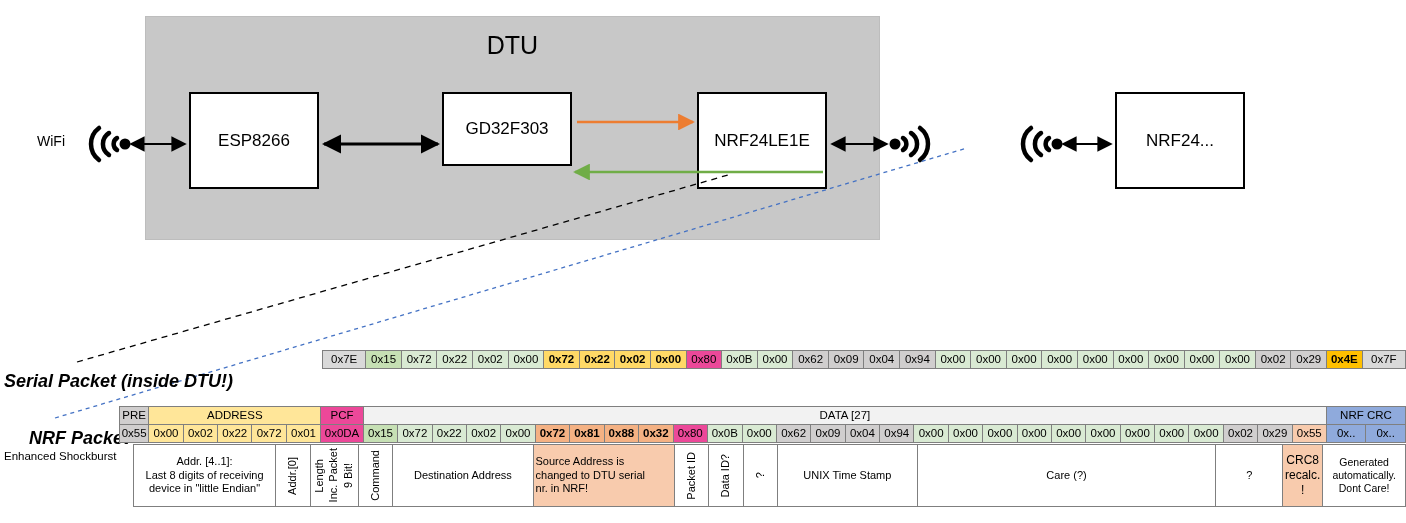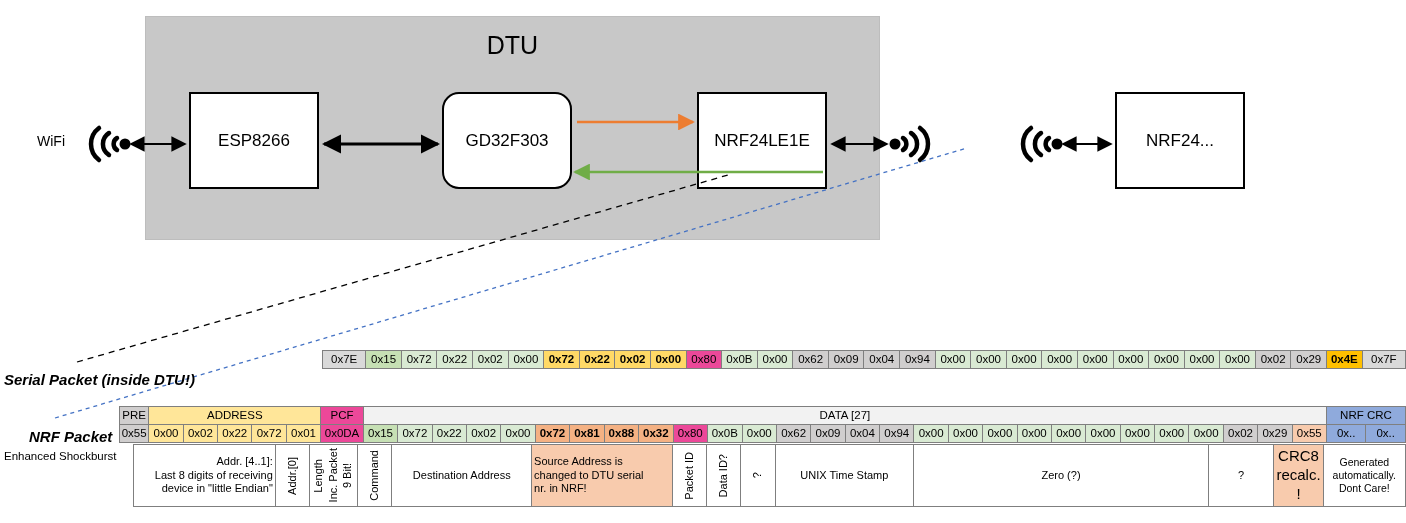--- a/index.html
+++ b/index.html
@@ -37,21 +37,21 @@
     position:absolute; font-size:14px; color:#000;
   }
 
   .arrow-svg { position:absolute; left:0; top:0; width:1406px; height:523px; pointer-events:none; overflow:visible; }
 
   
   #packets { position:absolute; left:0; top:340px; width:1406px; height:183px; }
 
   .row-label {
     position:absolute;
-    font-size:15px;
+    font-size:18px;
     font-weight:bold;
     font-style:italic;
     white-space:nowrap;
     color:#000;
   }
   .row-label.plain { font-weight:normal; font-style:normal; font-size:11.5px; }
 
   table.pk {
     position:absolute;
     border-collapse:collapse;
@@ -112,21 +112,21 @@
 <div id="block-diagram">
 
   <div class="enclosure" style="left:130px; top:16px; width:735px; height:224px;">
     <div class="enclosure-title">DTU</div>
   </div>
 
 
   <div class="chip" style="left:174px; top:92px; width:130px; height:97px;">
     <span>ESP8266</span>
   </div>
-  <div class="chip" style="left:427px; top:92px; width:130px; height:97px;border-radius:17px;">
+  <div class="chip" style="left:427px; top:92px; width:130px; height:74px;">
     <span>GD32F303</span>
   </div>
   <div class="chip" style="left:682px; top:92px; width:130px; height:97px;">
     <span>NRF24LE1E</span>
   </div>
   <div class="chip" style="left:1100px; top:92px; width:130px; height:97px;">
     <span>NRF24...</span>
   </div>
 
   <div class="wifi-label" style="left:22px; top:133px;">WiFi</div>
@@ -273,21 +273,21 @@
           <td class="f-salmonl" style="width: 36px;">0x55</td>
           <td class="f-blue2 hdr-left" style="width: 42px;">0x..</td>
           <td class="f-blue2 hdr-left" style="width: 42px;">0x..</td>
         </tr>
       </tbody>
     </table>
 
   <table class="pk ann" id="ann-table" style="left:133px; top:104px;">
       <tbody>
         <tr>
-          <td class="ann-left" style="width: 144px; height: 62px; text-align: right;">Addr. [4..1]:<br>Last 8 digits of receiving<br>device in "little Endian"</td>
+          <td class="ann-left" style="width: 144px; height: 62px; text-align: center;">Addr. [4..1]:<br>Last 8 digits of receiving<br>device in "little Endian"</td>
           <td style="width: 36px; height: 62px;">
             <div class="vstack">
               <span class="vert">Addr.[0]</span>
             </div>
           </td>
           <td style="width: 44px; height: 62px;">
             <div class="vstack">
               <span class="vert">9 Bit!</span>
               <span class="vert">Inc. Packet</span>
               <span class="vert">Length</span>
@@ -309,20 +309,20 @@
             <div class="vstack">
               <span class="vert">Data ID?</span>
             </div>
           </td>
           <td style="width: 36px; height: 62px;">
             <div class="vstack">
               <span class="vert">?</span>
             </div>
           </td>
           <td style="width: 144px; height: 62px;">UNIX Time Stamp</td>
-          <td style="width: 324px; height: 62px;">Zero (?)</td>
+          <td style="width: 324px; height: 62px;">Care (?)</td>
           <td style="width: 72px; height: 62px;">?</td>
-          <td style="width: 28px; height: 62px; background: rgb(248, 203, 173); font-size: 15px;">CRC8<br>recalc.<br>!</td>
+          <td style="width: 28px; height: 62px; background: rgb(248, 203, 173); font-size: 12px;">CRC8<br>recalc.<br>!</td>
           <td style="width: 84px; height: 62px; font-size: 10.5px;">Generated<br>automatically.<br>Dont Care!</td>
         </tr>
       </tbody>
     </table>
 </div>
 
 </body></html>

